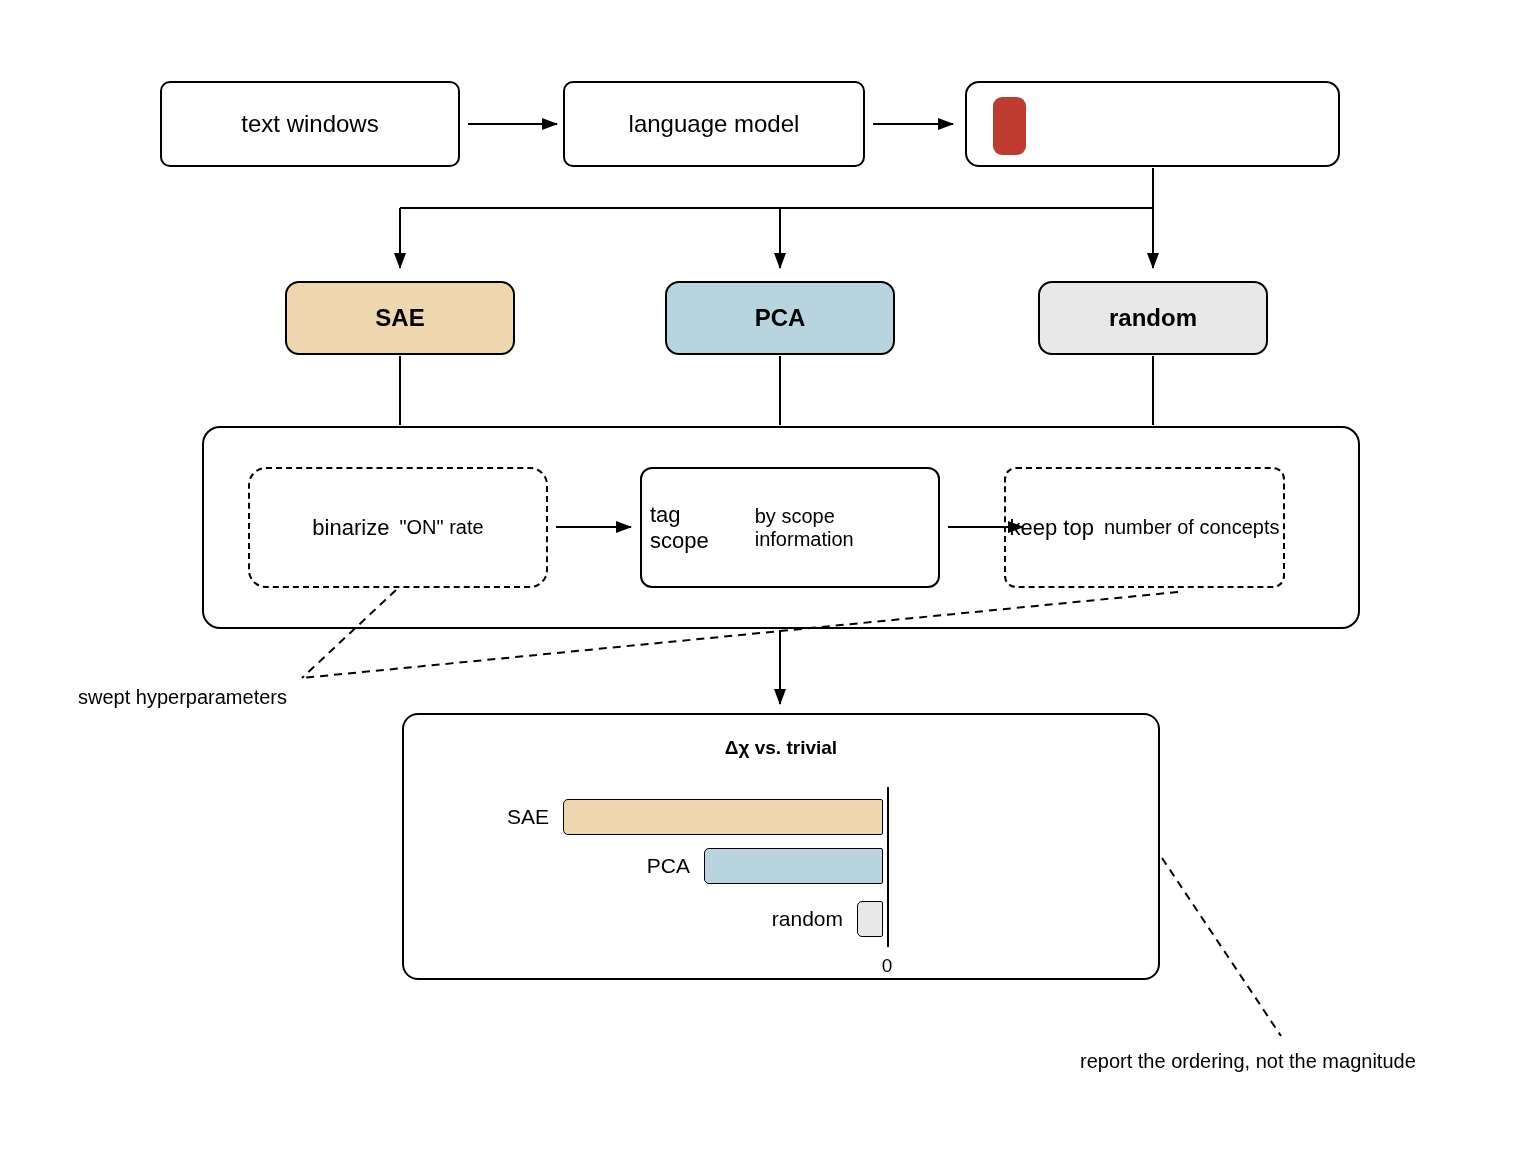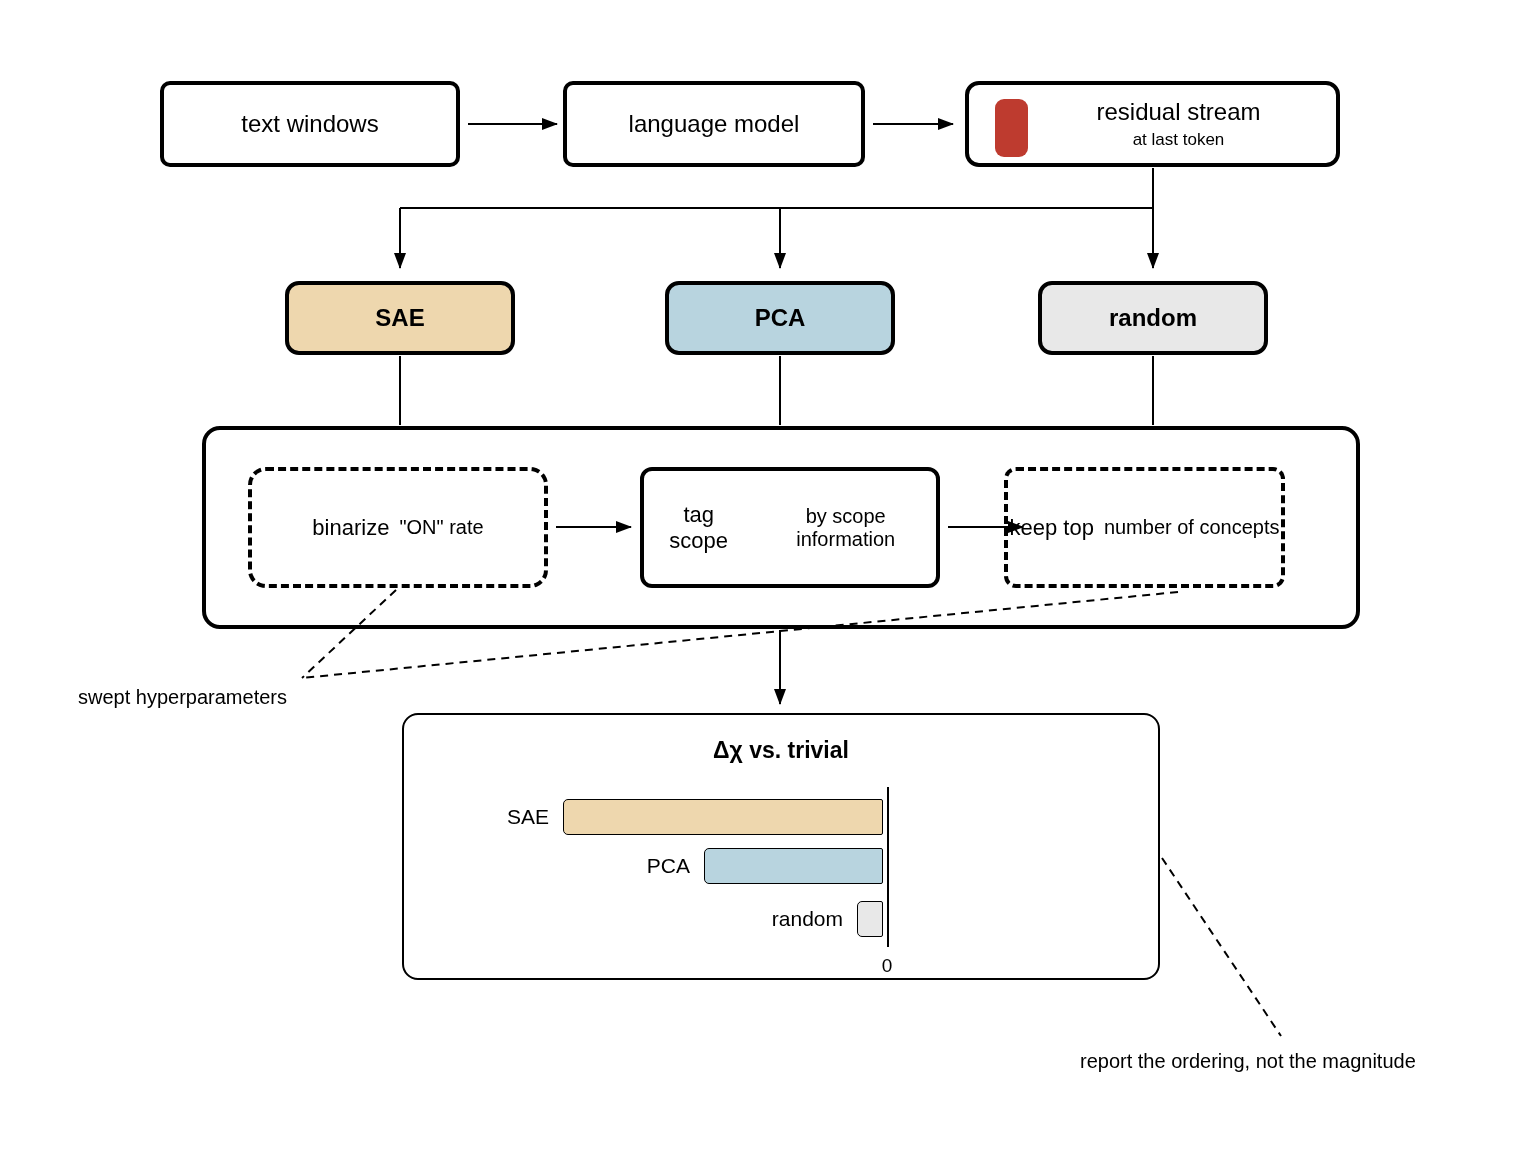--- a/index.html
+++ b/index.html
@@ -1,22 +1,22 @@
 <!DOCTYPE html>
 <html><head>
 <meta charset="utf-8">
 <style>
   html,body{margin:0;padding:0;background:#ffffff;}
   #canvas{
     position:relative;width:1520px;height:1160px;background:#ffffff;overflow:hidden;
     font-family:"Liberation Sans",sans-serif;color:#000;
   }
   .node{
-    position:absolute;box-sizing:border-box;border:4px solid #000000;background:#fff;
-    display:flex;align-items:center;justify-content:center;text-align:center;
+    position:absolute;box-sizing:border-box;border:2px solid #000000;background:#fff;
+    display:flex;align-items:center;justify-content:center;
   }
   .node.r10{border-radius:10px;}
   .node.r14{border-radius:14px;}
   .node.r18{border-radius:18px;}
   .toprow{font-size:24px;}
   .method{font-size:24px;font-weight:bold;}
   .stack{display:flex;flex-direction:column;gap:8px;align-items:center;justify-content:center;}
   .sub{font-size:17px;}
   .stage{flex-direction:row;gap:10px;}
   .stage .t1{font-size:22px;}
@@ -25,21 +25,21 @@
   #residual-icon{
     position:absolute;left:26px;top:14px;width:33px;height:58px;border-radius:9px;
   }
   #residual-box .stack{padding-left:52px;}
   #container-box{background:#fff;}
   .annot{position:absolute;font-size:20px;white-space:nowrap;}
   
   #chart-box{position:absolute;left:402px;top:713px;width:758px;height:267px;
     box-sizing:border-box;border:2px solid #000;border-radius:16px;background:#fff;}
   #chart-title{position:absolute;left:0;top:22px;width:100%;text-align:center;
-    font-size:23px;font-weight:bold;}
+    font-size:19px;font-weight:bold;}
   .chart-row{position:absolute;left:0;width:100%;height:36px;}
   .bar{position:absolute;right:275px;top:0;height:100%;box-sizing:border-box;
     border:1.5px solid #000;border-radius:5px 2px 2px 5px;}
   .bar-label{position:absolute;top:0;height:100%;display:flex;align-items:center;
     font-size:21px;white-space:nowrap;}
   #axis-line{position:absolute;left:483px;top:72px;width:2px;height:160px;background:#000;}
   #zero-tick{position:absolute;left:463px;top:240px;width:40px;text-align:center;font-size:19px;}
   svg.overlay{position:absolute;left:0;top:0;z-index:5;pointer-events:none;}
 </style>
 </head>
@@ -50,24 +50,20 @@
   <div class="node r10 toprow" style="left:160px;top:81px;width:300px;height:86px;">
     <span>text windows</span>
   </div>
 
   <div class="node r10 toprow" style="left:563px;top:81px;width:302px;height:86px;">
     <span>language model</span>
   </div>
 
   <div class="node r14 toprow" id="residual-box" style="left:965px;top:81px;width:375px;height:86px;">
     <span id="residual-icon" style="background: rgb(190, 59, 47);"></span>
-    <span class="stack" style="gap:4px;">
-      <span>residual stream</span>
-      <span class="sub">at last token</span>
-    </span>
   </div>
 
   <div class="node r14 method" style="left: 285px; top: 281px; width: 230px; height: 74px; background: rgb(238, 215, 174);">
     <span>SAE</span>
   </div>
   <div class="node r14 method" style="left: 665px; top: 281px; width: 230px; height: 74px; background: rgb(184, 212, 223);">
     <span>PCA</span>
   </div>
   <div class="node r14 method" style="left: 1038px; top: 281px; width: 230px; height: 74px; background: rgb(232, 232, 232);">
     <span>random</span>

